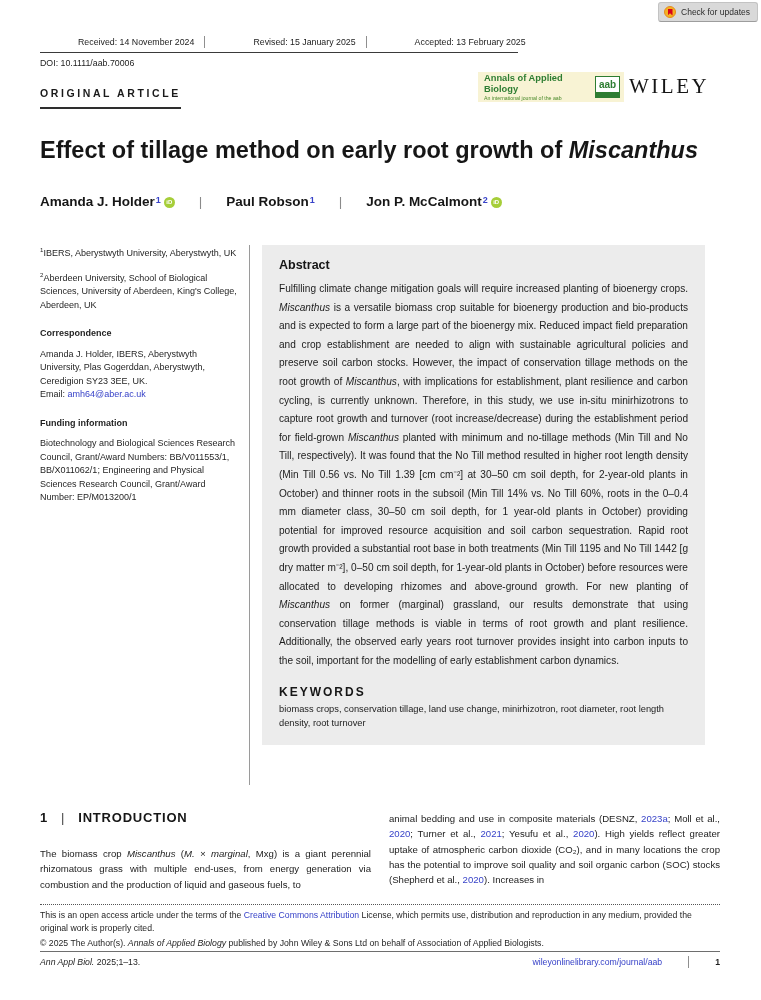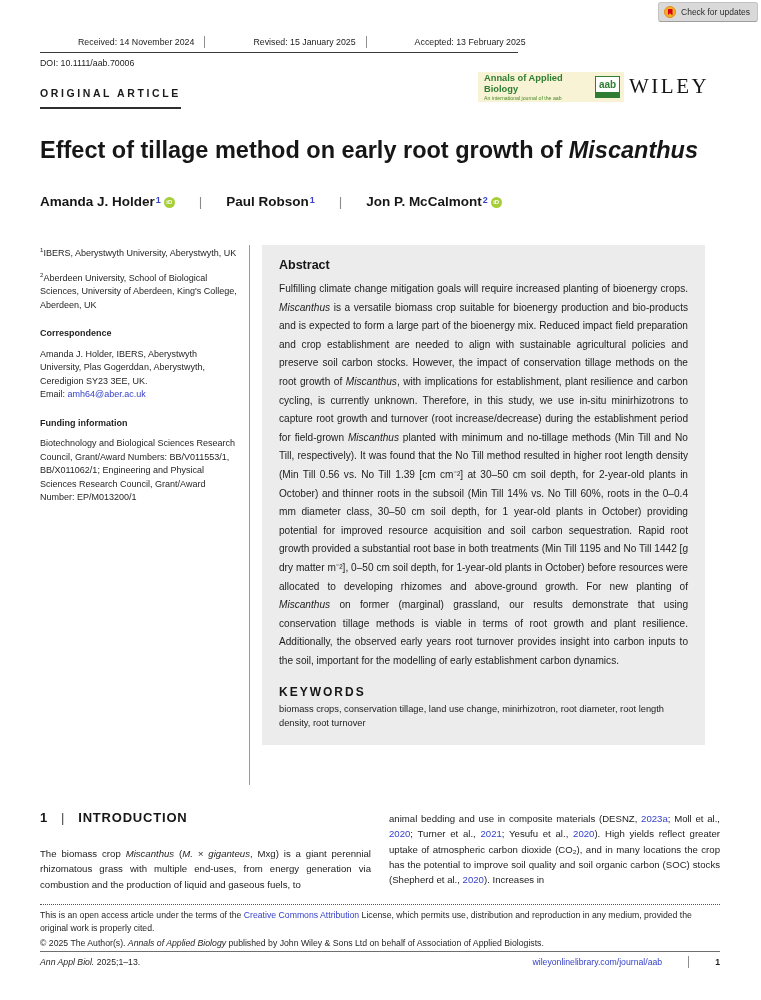--- a/index.html
+++ b/index.html
@@ -165,21 +165,21 @@
       <div class="kw-text">biomass crops, conservation tillage, land use change, minirhizotron, root diameter, root length density, root turnover</div>
     </div>
   </div>
 
   <div class="sec-head">
     <span>1</span>
     <span class="sec-bar">|</span>
     <span>INTRODUCTION</span>
   </div>
 
-  <p class="col col-left"><span>The biomass crop </span><span class="it">Miscanthus</span><span> (</span><span class="it">M. × giganteus</span><span>, Mxg) is a giant perennial rhizomatous grass with multiple end-uses, from energy generation via combustion and the production of liquid and gaseous fuels, to</span></p>
+  <p class="col col-left"><span>The biomass crop </span><span class="it">Miscanthus</span><span> (</span><span class="it">M. × marginal</span><span>, Mxg) is a giant perennial rhizomatous grass with multiple end-uses, from energy generation via combustion and the production of liquid and gaseous fuels, to</span></p>
   <p class="col col-right"><span>animal bedding and use in composite materials (DESNZ, </span><span class="lnk">2023a</span><span>; Moll et al., </span><span class="lnk">2020</span><span>; Turner et al., </span><span class="lnk">2021</span><span>; Yesufu et al., </span><span class="lnk">2020</span><span>). High yields reflect greater uptake of atmospheric carbon dioxide (CO₂), and in many locations the crop has the potential to improve soil quality and soil organic carbon (SOC) stocks (Shepherd et al., </span><span class="lnk">2020</span><span>). Increases in</span></p>
 
   <div class="dot-rule"></div>
 
   <div class="license">
     <p><span>This is an open access article under the terms of the </span><span class="lnk">Creative Commons Attribution</span><span> License, which permits use, distribution and reproduction in any medium, provided the original work is properly cited.</span></p>
     <p class="cp"><span>© 2025 The Author(s). </span><span class="it">Annals of Applied Biology</span><span> published by John Wiley &amp; Sons Ltd on behalf of Association of Applied Biologists.</span></p>
   </div>
 
   <div class="foot-rule"></div>

